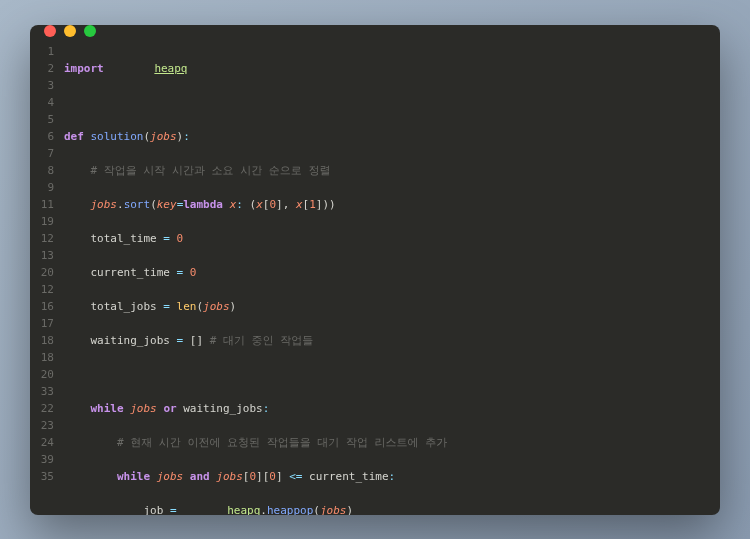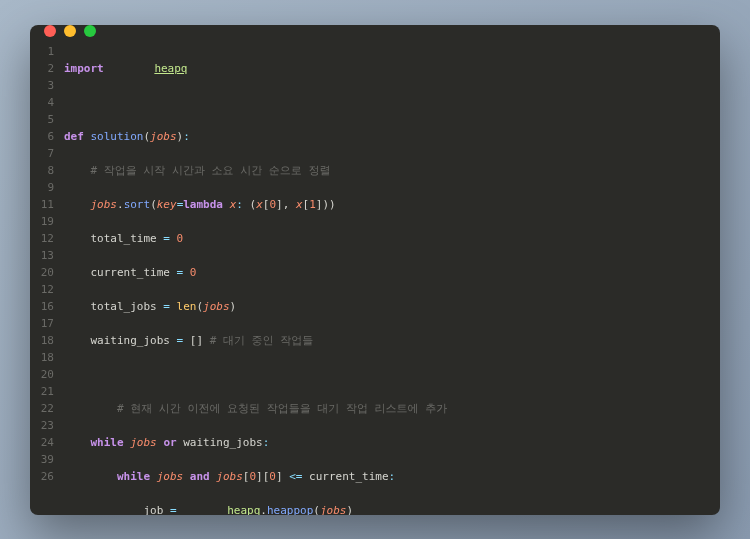--- a/index.html
+++ b/index.html
@@ -87,40 +87,40 @@
         <div>19</div>
         <div>12</div>
         <div>13</div>
         <div>20</div>
         <div>12</div>
         <div>16</div>
         <div>17</div>
         <div>18</div>
         <div>18</div>
         <div>20</div>
-        <div>21</div>
+        <div>33</div>
         <div>22</div>
         <div>23</div>
         <div>24</div>
         <div>39</div>
-        <div>26</div>
+        <div>35</div>
       </div>
     <div class="code">
 <span class="line"><span class="kw">import</span> <span class="mod">heapq</span></span>
 <span class="line"></span>
 <span class="line"><span class="kw">def</span> <span class="fn">solution</span><span class="punc">(</span><span class="param">jobs</span><span class="punc">)</span><span class="op">:</span></span>
 <span class="line">    <span class="cm"># 작업을 시작 시간과 소요 시간 순으로 정렬</span></span>
 <span class="line">    <span class="param">jobs</span><span class="punc">.</span><span class="fn">sort</span><span class="punc">(</span><span class="param">key</span><span class="op">=</span><span class="kw">lambda</span> <span class="param">x</span><span class="op">:</span> <span class="punc">(</span><span class="param">x</span><span class="punc">[</span><span class="num">0</span><span class="punc">]</span><span class="punc">,</span> <span class="param">x</span><span class="punc">[</span><span class="num">1</span><span class="punc">]</span><span class="punc">)</span><span class="punc">)</span></span>
 <span class="line">    <span class="var">total_time</span> <span class="op">=</span> <span class="num">0</span></span>
 <span class="line">    <span class="var">current_time</span> <span class="op">=</span> <span class="num">0</span></span>
 <span class="line">    <span class="var">total_jobs</span> <span class="op">=</span> <span class="call">len</span><span class="punc">(</span><span class="param">jobs</span><span class="punc">)</span></span>
 <span class="line">    <span class="var">waiting_jobs</span> <span class="op">=</span> <span class="punc">[</span><span class="punc">]</span> <span class="cm"># 대기 중인 작업들</span></span>
 <span class="line"></span>
+<span class="line">    <span class="kw">while</span> <span class="param">jobs</span> <span class="kw">or</span> <span class="var">waiting_jobs</span><span class="op">:</span></span>
 <span class="line">        <span class="cm"># 현재 시간 이전에 요청된 작업들을 대기 작업 리스트에 추가</span></span>
-<span class="line">    <span class="kw">while</span> <span class="param">jobs</span> <span class="kw">or</span> <span class="var">waiting_jobs</span><span class="op">:</span></span>
 <span class="line">        <span class="kw">while</span> <span class="param">jobs</span> <span class="kw">and</span> <span class="param">jobs</span><span class="punc">[</span><span class="num">0</span><span class="punc">]</span><span class="punc">[</span><span class="num">0</span><span class="punc">]</span> <span class="op">&lt;=</span> <span class="var">current_time</span><span class="op">:</span></span>
 <span class="line">            <span class="var">job</span> <span class="op">=</span> <span class="mod">heapq</span><span class="punc">.</span><span class="fn">heappop</span><span class="punc">(</span><span class="param">jobs</span><span class="punc">)</span></span>
 
 
 
 
 
 
 
 

